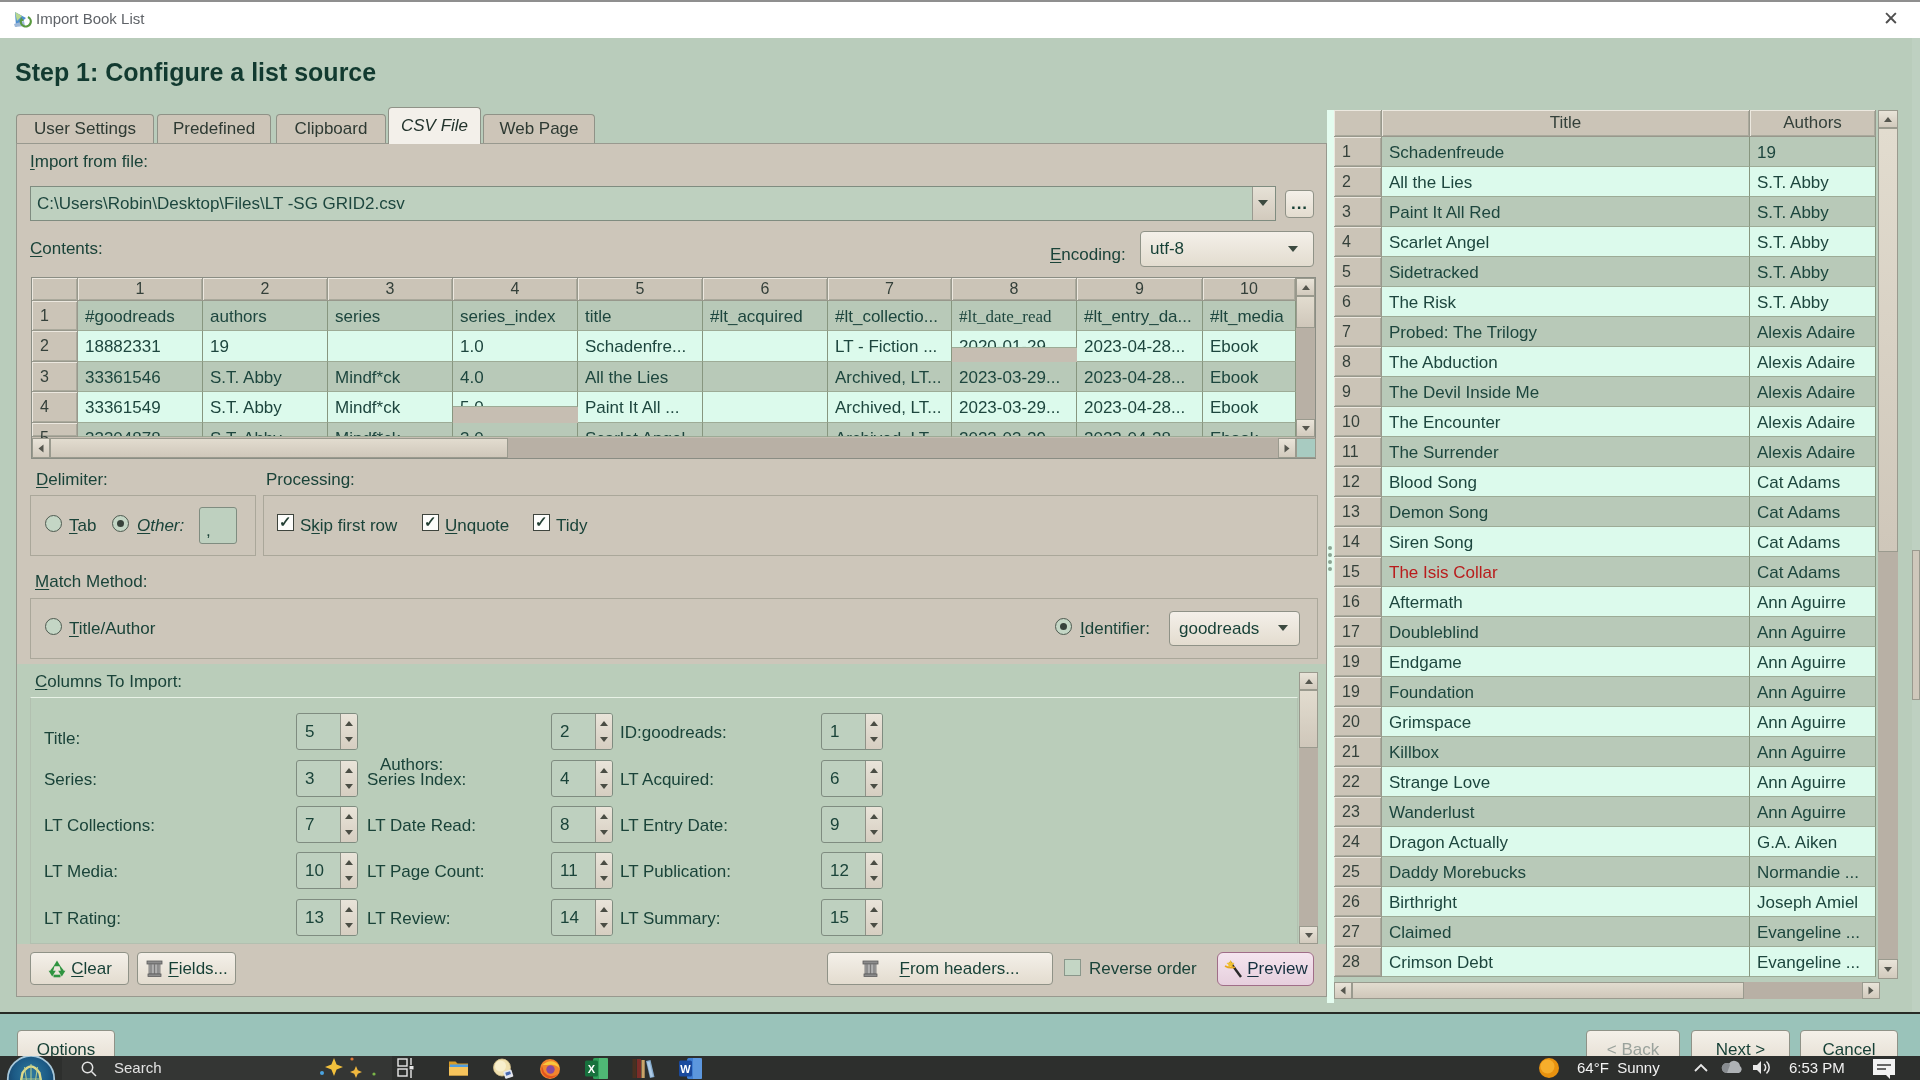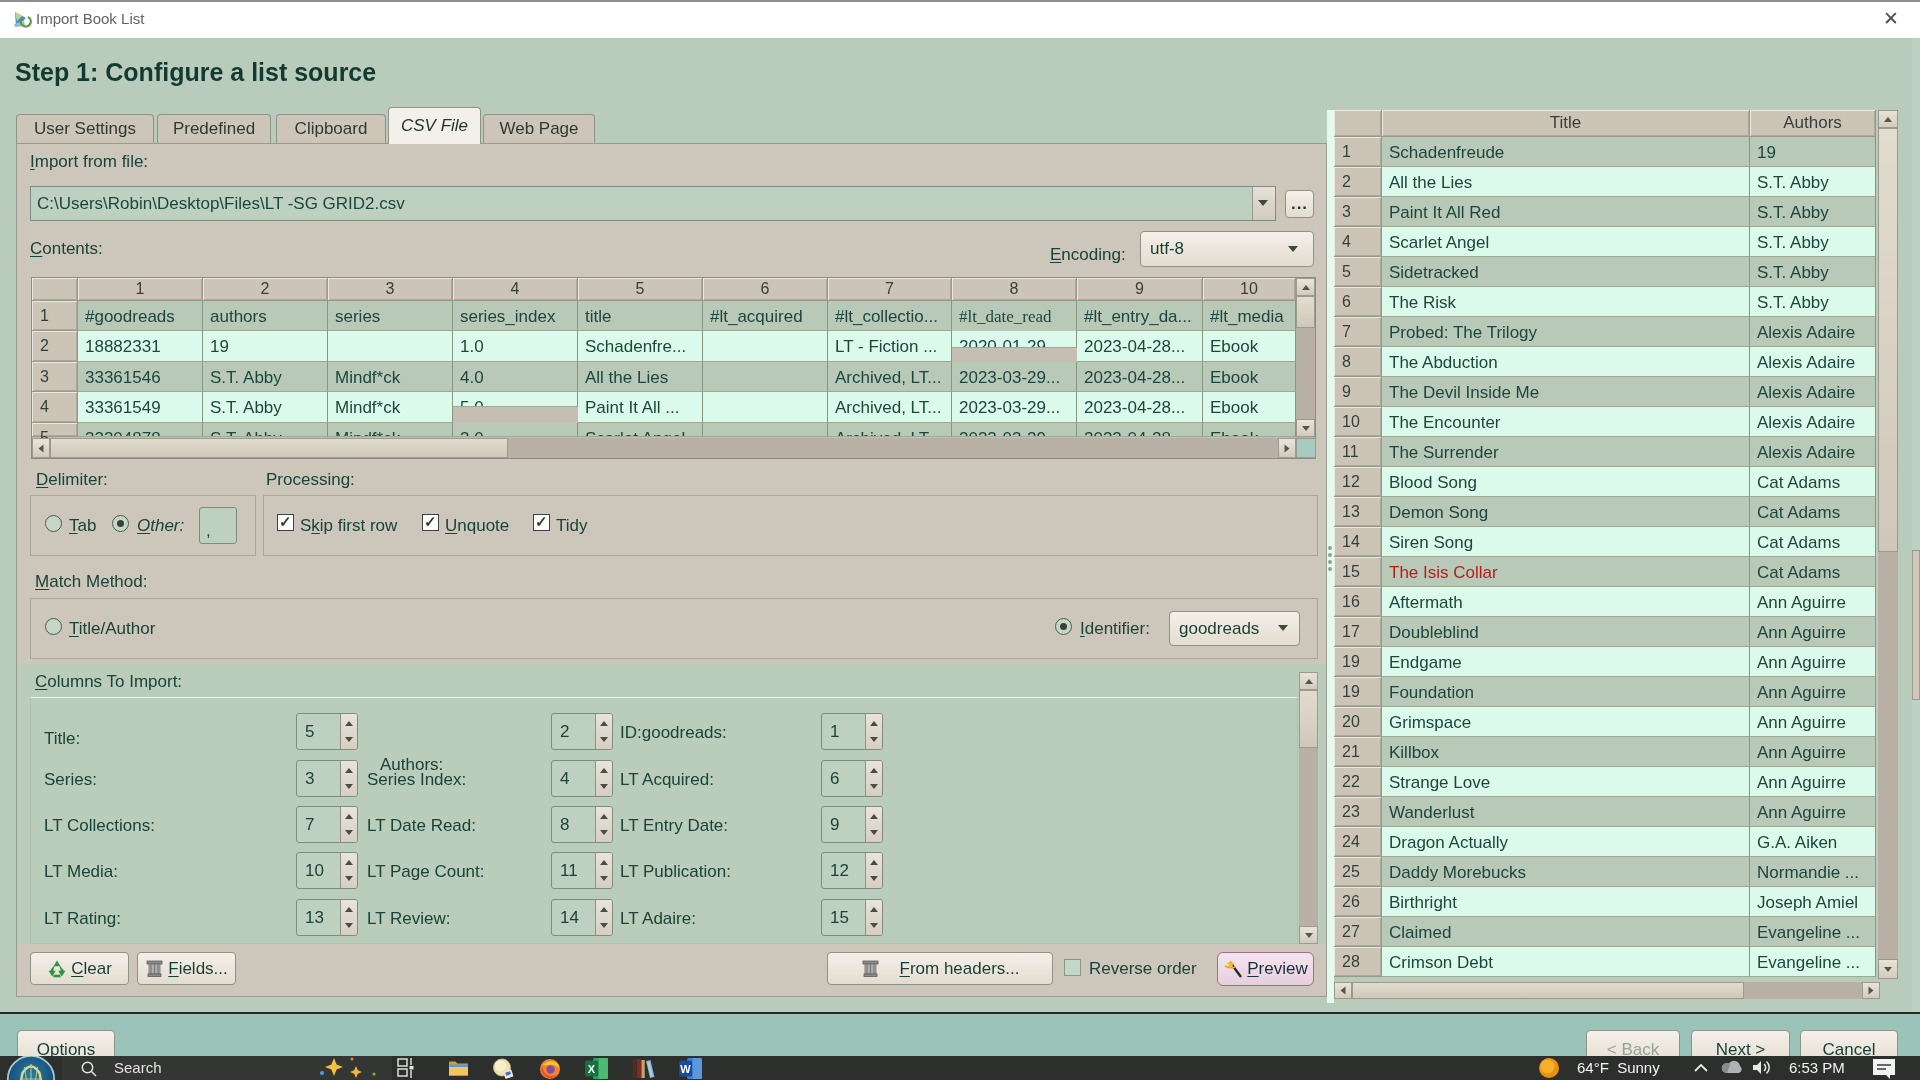--- a/index.html
+++ b/index.html
@@ -304,21 +304,21 @@
     </div>
   </div>
 <div class="abs lbl" style="left:367px;top:909px;">LT Review:</div>
 <div class="spin" style="left:551px;top:899px;">
     <div class="num">14</div>
     <div class="arr">
       <div class="u tri-u-s" style="border-bottom-color:#4a4d44;"></div>
       <div class="d tri-d-s" style="border-top-color:#4a4d44;"></div>
     </div>
   </div>
-<div class="abs lbl" style="left:620px;top:909px;">LT Adaire:</div>
+<div class="abs lbl" style="left:620px;top:909px;">LT Summary:</div>
 <div class="spin" style="left:821px;top:899px;">
     <div class="num">15</div>
     <div class="arr">
       <div class="u tri-u-s" style="border-bottom-color:#4a4d44;"></div>
       <div class="d tri-d-s" style="border-top-color:#4a4d44;"></div>
     </div>
   </div>
 
 <div class="abs sb-track" style="left:1299px;top:672px;width:19px;height:272px;"></div>
 <div class="abs sb-btn" style="left:1299px;top:672px;width:19px;height:18px;">

